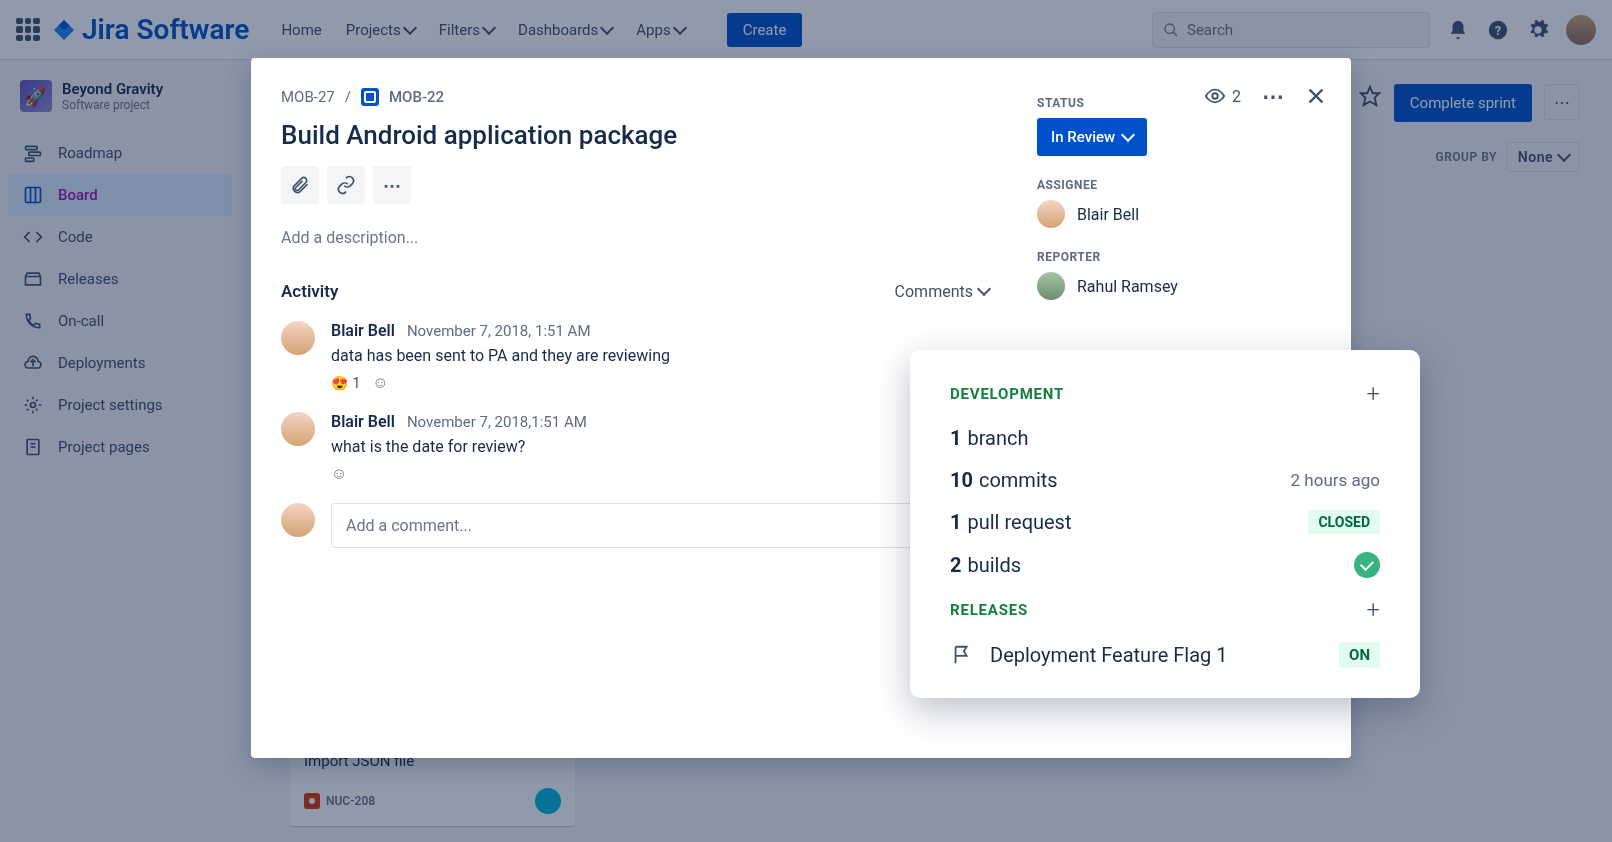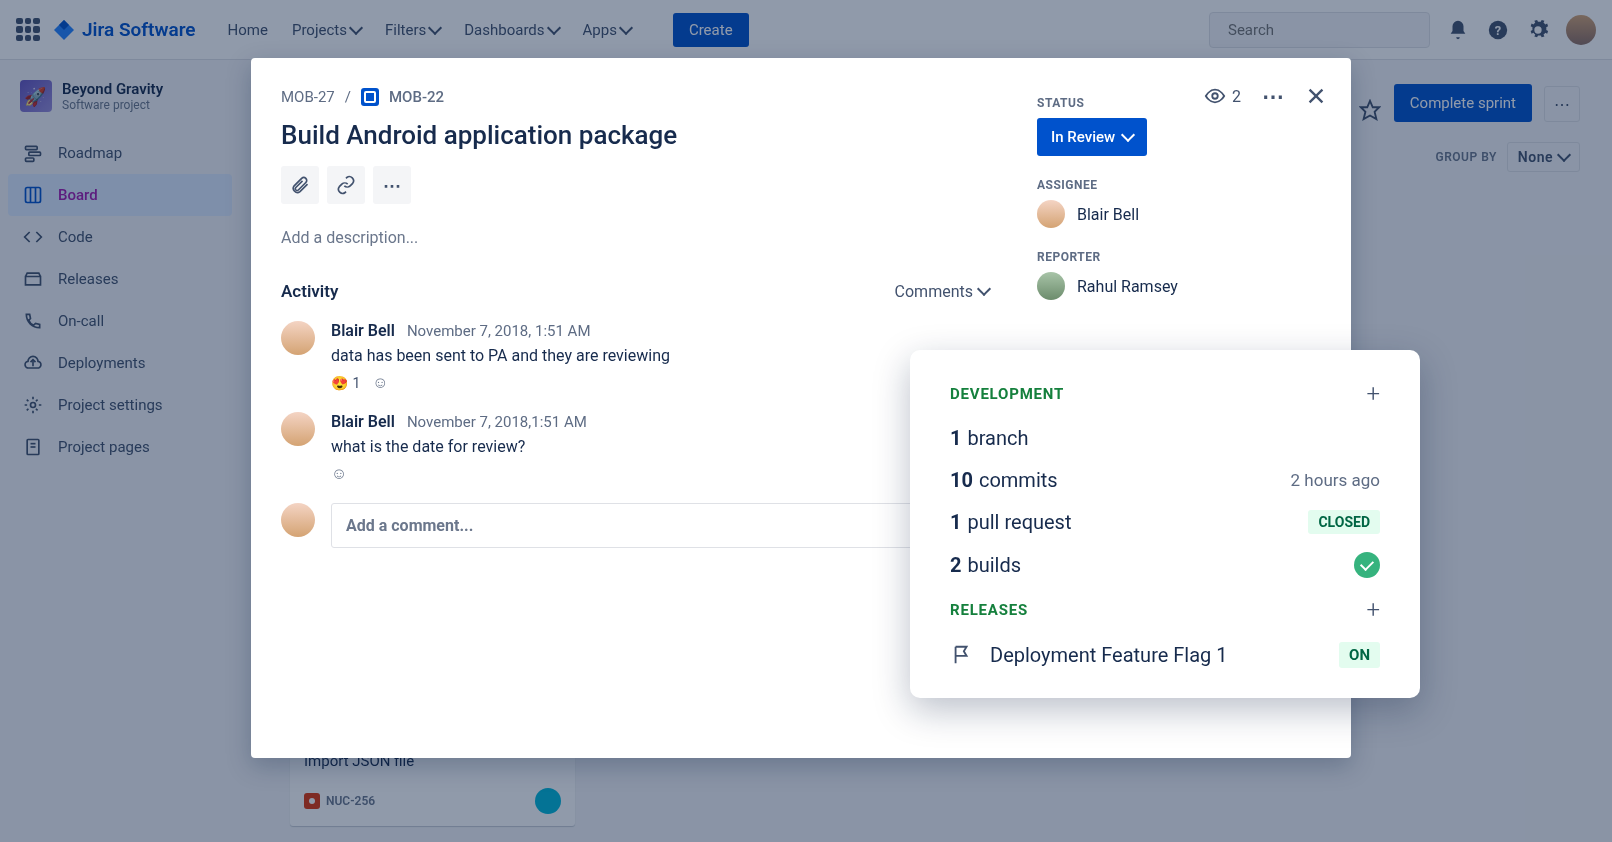--- a/index.html
+++ b/index.html
@@ -3,45 +3,45 @@
 <meta charset="utf-8">
 <style>
 * { box-sizing: border-box; margin: 0; padding: 0; font-family: -apple-system, BlinkMacSystemFont, "Segoe UI", Roboto, sans-serif; }
 body { background: #f4f5f7; width: 1612px; height: 842px; overflow: hidden; position: relative; }
 .overlay { position:absolute; inset:0; background: rgba(9,30,66,0.45); z-index: 50; }
 
 
 .topnav { height: 60px; background: #fff; border-bottom: 1px solid #dfe1e6; display:flex; align-items:center; padding: 0 16px; position:relative; z-index: 1; }
 .apps-icon { width:24px; height:24px; display:grid; grid-template-columns:repeat(3,1fr); grid-template-rows:repeat(3,1fr); gap:2px; margin-right:12px; cursor:pointer; }
 .apps-icon span { background:#42526e; border-radius:2px; }
-.logo { display:flex; align-items:center; gap:6px; color:#0052cc; font-weight:600; font-size:19px; margin-right:32px; }
+.logo { display:flex; align-items:center; gap:6px; color:#0052cc; font-weight:600; font-size:28px; margin-right:32px; }
 .logo-diamond { width:24px; height:24px; }
 .nav-items { display:flex; gap:24px; align-items:center; }
 .nav-item { color:#42526e; font-size:15px; display:flex; align-items:center; gap:4px; cursor:pointer; }
 .create-btn { background:#0052cc; color:#fff; border:none; padding:8px 16px; border-radius:3px; font-size:15px; cursor:pointer; margin-left:18px; }
 .nav-right { margin-left:auto; display:flex; align-items:center; gap:16px; }
-.search-box { width:221px; height:36px; background:#f4f5f7; border:1px solid #dfe1e6; border-radius:4px; display:flex; align-items:center; padding:0 10px; gap:8px; color:#6b778c; }
+.search-box { width:278px; height:36px; background:#f4f5f7; border:1px solid #dfe1e6; border-radius:4px; display:flex; align-items:center; padding:0 10px; gap:8px; color:#6b778c; }
 .search-box input { border:none; background:transparent; outline:none; font-size:15px; flex:1; color:#172b4d; }
 .icon-btn { width:24px; height:24px; color:#42526e; display:flex; align-items:center; justify-content:center; cursor:pointer; }
 .avatar { width:30px; height:30px; border-radius:50%; background:linear-gradient(#d4a373,#8d6e63); cursor:pointer; }
 
 
 .sidebar { position:absolute; top:60px; left:0; width:240px; bottom:0; background:#f4f5f7; padding:20px 8px; z-index:1; }
 .project-header { display:flex; gap:10px; padding:0 12px 20px; align-items:center; }
 .project-icon { width:32px; height:32px; border-radius:4px; background:linear-gradient(135deg,#6554c0,#998dd9); display:flex; align-items:center; justify-content:center; font-size:18px; }
 .project-name { font-weight:600; color:#172b4d; font-size:15px; }
 .project-type { color:#6b778c; font-size:12px; }
 .side-item { display:flex; align-items:center; gap:14px; padding:10px 14px; color:#42526e; font-size:15px; border-radius:4px; cursor:pointer; }
 .side-item.active { background:#deebff; color:#a21caf; font-weight:500; }
 .side-icon { width:22px; height:22px; display:flex; align-items:center; justify-content:center; }
 
 
 .board-area { position:absolute; top:60px; left:240px; right:0; bottom:0; padding:24px 32px; z-index:1; }
 .board-header { display:flex; align-items:center; }
-.board-actions { margin-left:auto; display:flex; align-items:flex-end; gap:12px; }
+.board-actions { margin-left:auto; display:flex; align-items:flex-start; gap:12px; }
 .complete-btn { background:#0052cc; color:#fff; border:none; padding:10px 16px; border-radius:3px; font-size:15px; cursor:pointer; }
 .more-square { width:36px; height:36px; border:1px solid #dfe1e6; border-radius:3px; display:flex; align-items:center; justify-content:center; cursor:pointer; background:#f4f5f7; color:#42526e;}
 .board-sub { display:flex; align-items:center; margin-top:20px; }
 .group-by { margin-left:auto; display:flex; align-items:center; gap:10px; font-size:12px; color:#6b778c; font-weight:600; letter-spacing:0.5px;}
 .group-select { border:1px solid #dfe1e6; background:#f4f5f7; padding:6px 10px; border-radius:3px; font-size:14px; color:#42526e; display:flex; align-items:center; gap:6px; cursor:pointer;}
 
 
 .peek-card { position:absolute; left:290px; top:740px; width:285px; background:#fff; border-radius:3px; padding:12px 14px; box-shadow:0 1px 1px rgba(9,30,66,0.2); z-index:1; }
 .peek-title { color:#172b4d; font-size:15px; margin-bottom:18px; }
 .peek-row { display:flex; align-items:center; gap:6px; }
@@ -71,21 +71,21 @@
 .comment-avatar { width:34px; height:34px; border-radius:50%; background:linear-gradient(#f4d4c4,#d4a373); flex-shrink:0; }
 .comment-body { flex:1; }
 .comment-head { display:flex; gap:12px; margin-bottom:6px; align-items:baseline; }
 .comment-author { font-weight:600; color:#172b4d; font-size:16px; }
 .comment-date { color:#5e6c84; font-size:15px; }
 .comment-text { color:#172b4d; font-size:16px; margin-bottom:8px; }
 .reactions { display:flex; align-items:center; gap:12px; }
 .reaction { display:flex; align-items:center; gap:4px; font-size:14px; color:#42526e; }
 .add-react { color:#6b778c; cursor:pointer; }
 .comment-input-row { display:flex; gap:16px; align-items:flex-start; }
-.comment-input { flex:1; border:1px solid #dfe1e6; border-radius:3px; padding:12px 14px; color:#6b778c; font-size:16px; cursor:text;font-weight:bold; }
+.comment-input { flex:1; border:1px solid #dfe1e6; border-radius:3px; padding:12px 14px; color:#6b778c; font-size:16px; cursor:text; }
 
 
 .modal-controls { position:absolute; top:26px; right:24px; display:flex; align-items:center; gap:20px; color:#42526e; }
 .watch { display:flex; align-items:center; gap:6px; font-size:16px; cursor:pointer; }
 .close-x { font-size:22px; cursor:pointer; font-weight:300; }
 
 
 .field-label-sm { font-size:12px; font-weight:700; color:#5e6c84; letter-spacing:0.5px; margin-bottom:8px; }
 .status-btn { background:#0052cc; color:#fff; border:none; padding:10px 14px; border-radius:3px; font-size:15px; font-weight:500; display:inline-flex; align-items:center; gap:8px; cursor:pointer; margin-bottom:22px; }
 .person-row { display:flex; align-items:center; gap:12px; margin-bottom:22px; }
@@ -290,21 +290,21 @@
     </div>
   </div>
 </div>
 
 <div class="overlay"></div>
 
 <div class="peek-card">
   <div class="peek-title">Import JSON file</div>
   <div class="peek-row">
     <span class="bug-icon"></span>
-    <span class="peek-key">NUC-256</span>
+    <span class="peek-key">NUC-208</span>
     <span class="peek-avatar"></span>
   </div>
 </div>
 
 <div class="modal">
   <div class="modal-controls">
     <div class="watch">
       <svg width="22" height="22" viewBox="0 0 24 24" fill="none" stroke="#42526e" stroke-width="2">
           <path d="M2 12s4-7 10-7 10 7 10 7-4 7-10 7-10-7-10-7z"></path>
           <circle cx="12" cy="12" r="3"></circle>

